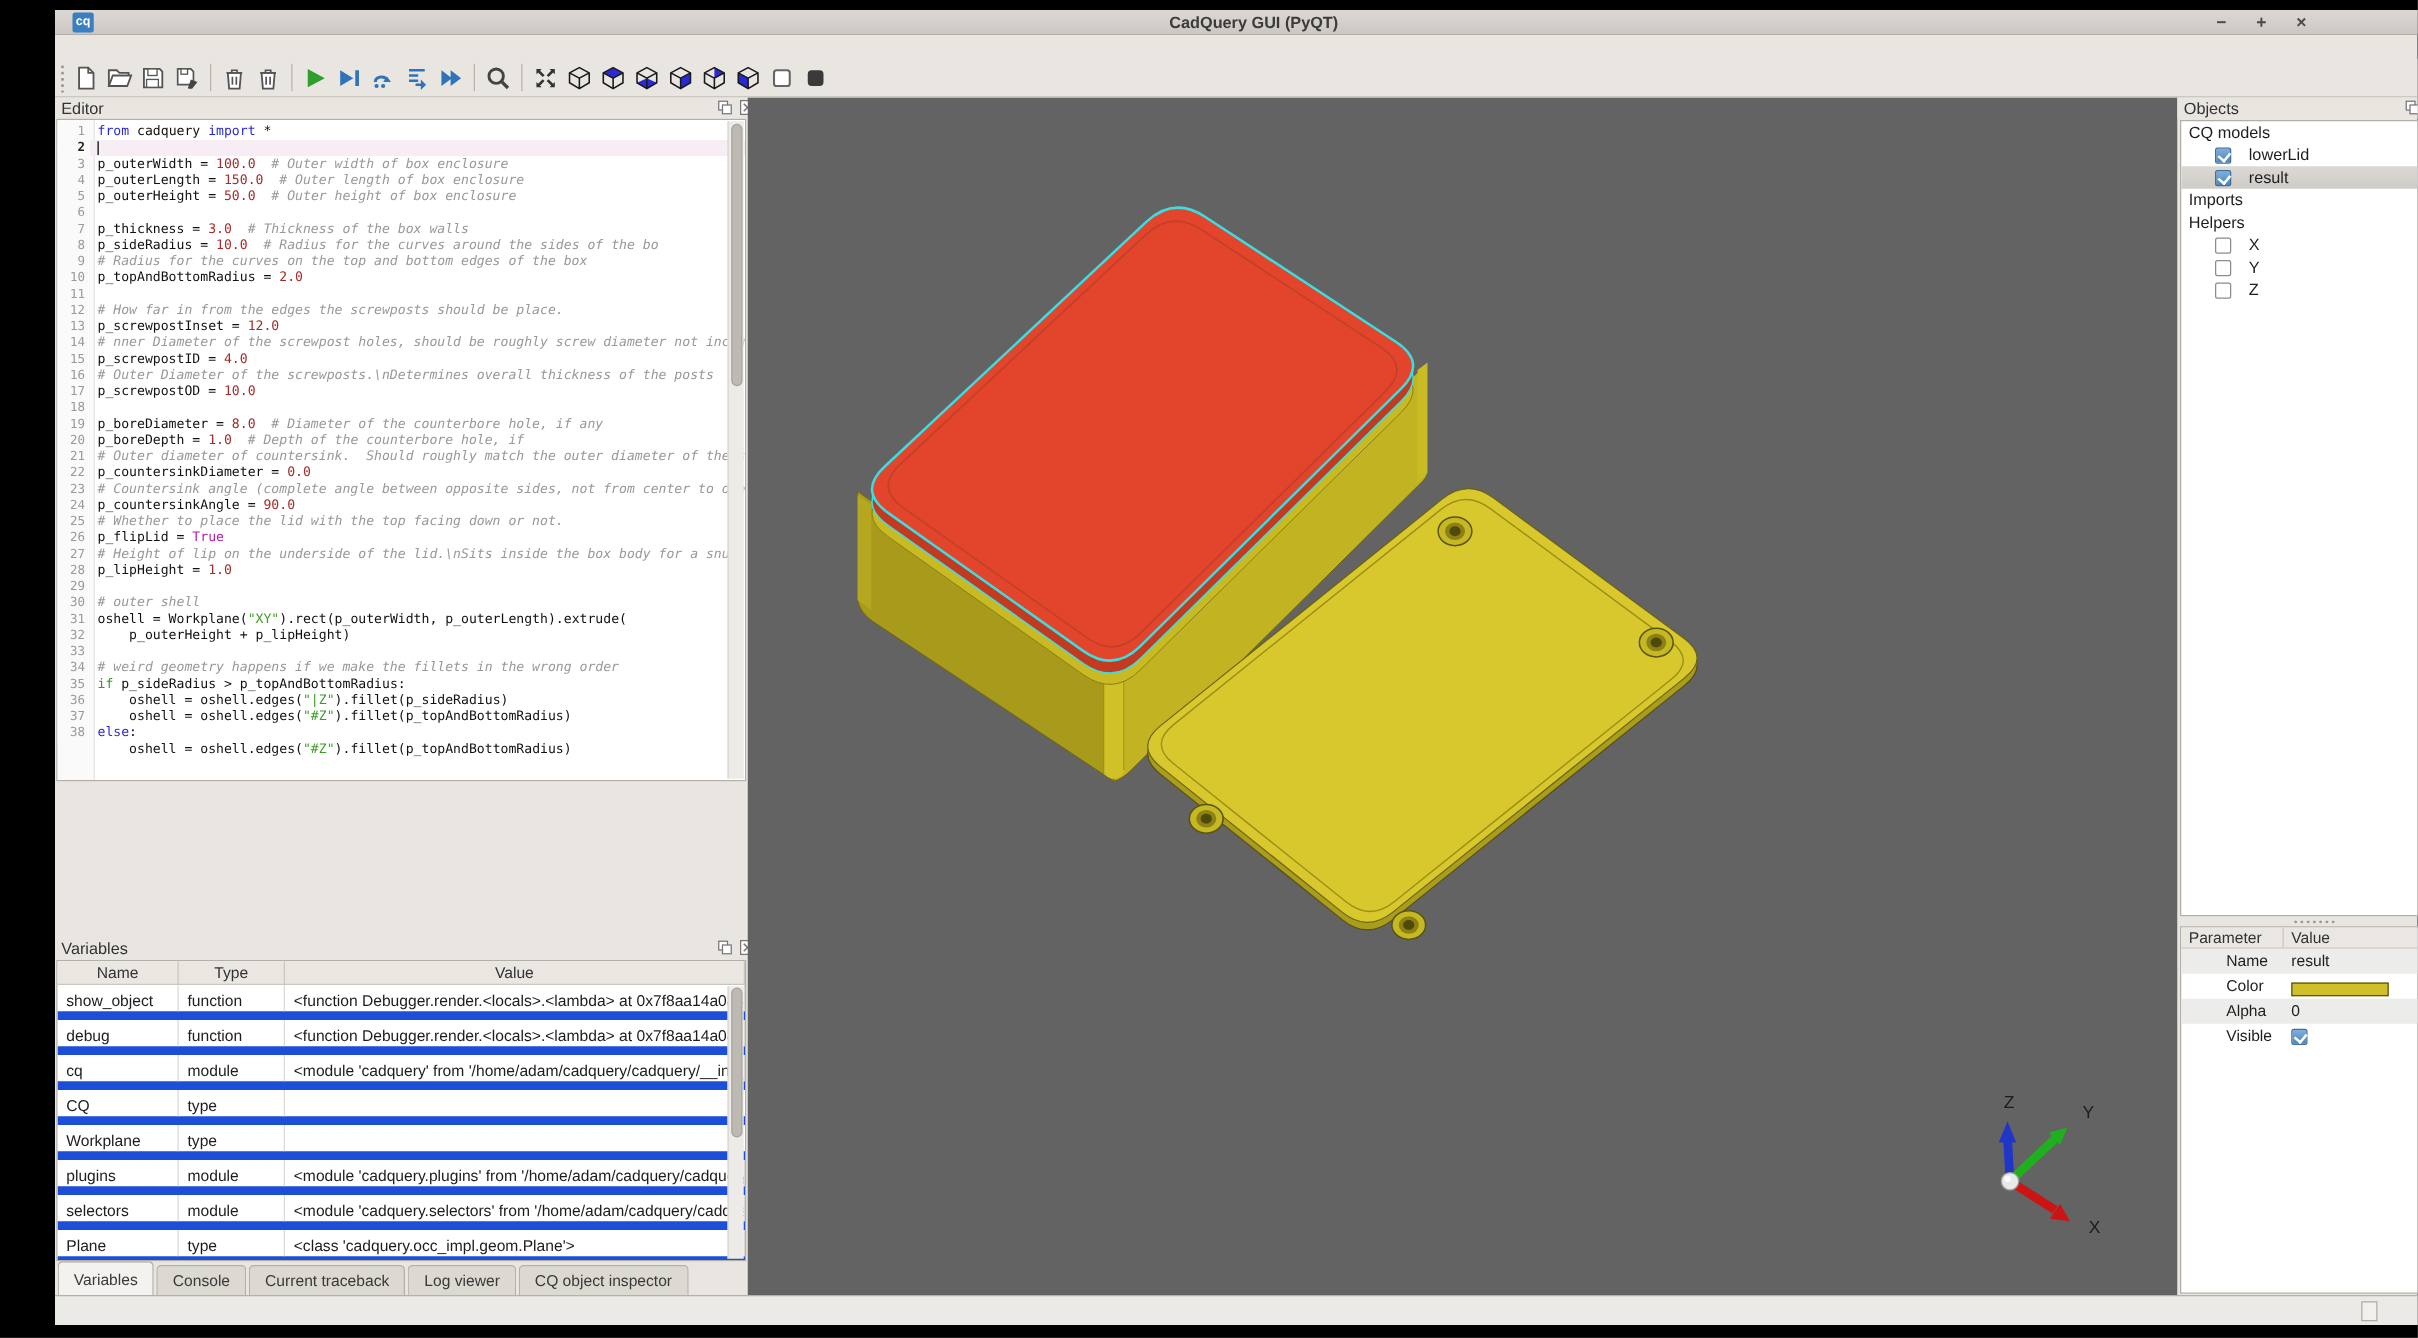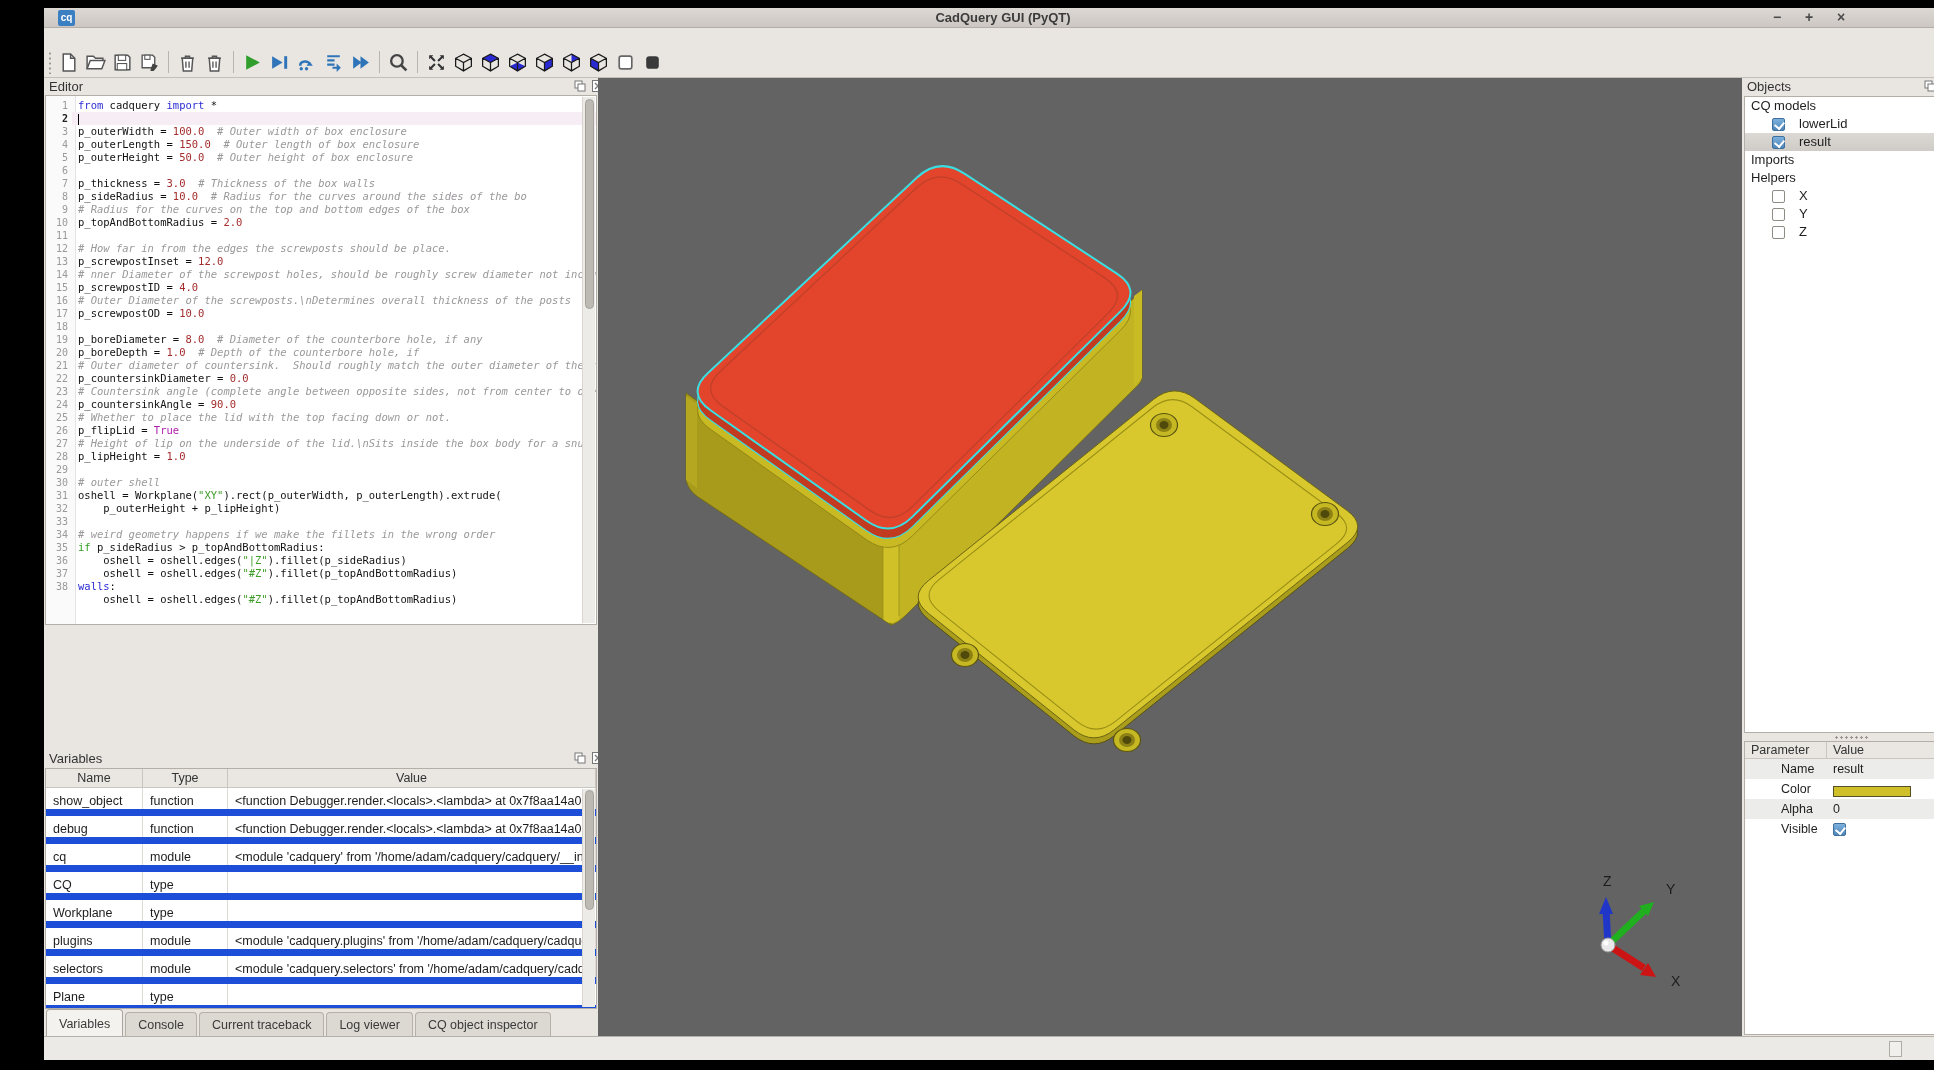--- a/index.html
+++ b/index.html
@@ -313,21 +313,21 @@
           <div class="code-line"><span class="lnum">28</span><span class="ltext"><span class="tk-p">p_lipHeight = </span><span class="tk-n">1.0</span></span></div>
           <div class="code-line"><span class="lnum">29</span><span class="ltext"></span></div>
           <div class="code-line"><span class="lnum">30</span><span class="ltext"><span class="tk-c"># outer shell</span></span></div>
           <div class="code-line"><span class="lnum">31</span><span class="ltext"><span class="tk-p">oshell = Workplane(</span><span class="tk-s">"XY"</span><span class="tk-p">).rect(p_outerWidth, p_outerLength).extrude(</span></span></div>
           <div class="code-line"><span class="lnum">32</span><span class="ltext"><span class="tk-p">    p_outerHeight + p_lipHeight)</span></span></div>
           <div class="code-line"><span class="lnum">33</span><span class="ltext"></span></div>
           <div class="code-line"><span class="lnum">34</span><span class="ltext"><span class="tk-c"># weird geometry happens if we make the fillets in the wrong order</span></span></div>
           <div class="code-line"><span class="lnum">35</span><span class="ltext"><span class="tk-g">if</span><span class="tk-p"> p_sideRadius &gt; p_topAndBottomRadius:</span></span></div>
           <div class="code-line"><span class="lnum">36</span><span class="ltext"><span class="tk-p">    oshell = oshell.edges(</span><span class="tk-s">"|Z"</span><span class="tk-p">).fillet(p_sideRadius)</span></span></div>
           <div class="code-line"><span class="lnum">37</span><span class="ltext"><span class="tk-p">    oshell = oshell.edges(</span><span class="tk-s">"#Z"</span><span class="tk-p">).fillet(p_topAndBottomRadius)</span></span></div>
-          <div class="code-line"><span class="lnum">38</span><span class="ltext"><span class="tk-k">walls</span><span class="tk-p">:</span></span></div>
+          <div class="code-line"><span class="lnum">38</span><span class="ltext"><span class="tk-k">else</span><span class="tk-p">:</span></span></div>
           <div class="code-line"><span class="lnum"></span><span class="ltext"><span class="tk-p">    oshell = oshell.edges(</span><span class="tk-s">"#Z"</span><span class="tk-p">).fillet(p_topAndBottomRadius)</span></span></div>
         </div>
     <div class="vscroll">
       <div class="vthumb" style="top:2px; height:210px;"></div>
     </div>
   </div>
 
   <div class="panel-header" id="vars-header">
     <span>Variables</span>
     <div class="panel-icons" style="left:530px;">
@@ -377,20 +377,21 @@
             <div class="vc-value">&lt;module 'cadquery.plugins' from '/home/adam/cadquery/cadquery/plug…</div>
           </div>
           <div class="var-row">
             <div class="vc-name">selectors</div>
             <div class="vc-type">module</div>
             <div class="vc-value">&lt;module 'cadquery.selectors' from '/home/adam/cadquery/cadquery/se…</div>
           </div>
           <div class="var-row">
             <div class="vc-name">Plane</div>
             <div class="vc-type">type</div>
+            <div class="vc-value">&lt;class 'cadquery.occ_impl.geom.Plane'&gt;</div>
           </div>
         </div>
     <div class="vscroll" style="top:20px;">
       <div class="vthumb" style="top:1px; height:120px;"></div>
     </div>
   </div>
 
   <div id="tabs">
         <div class="tab active">Variables</div>
         <div class="tab">Console</div>

